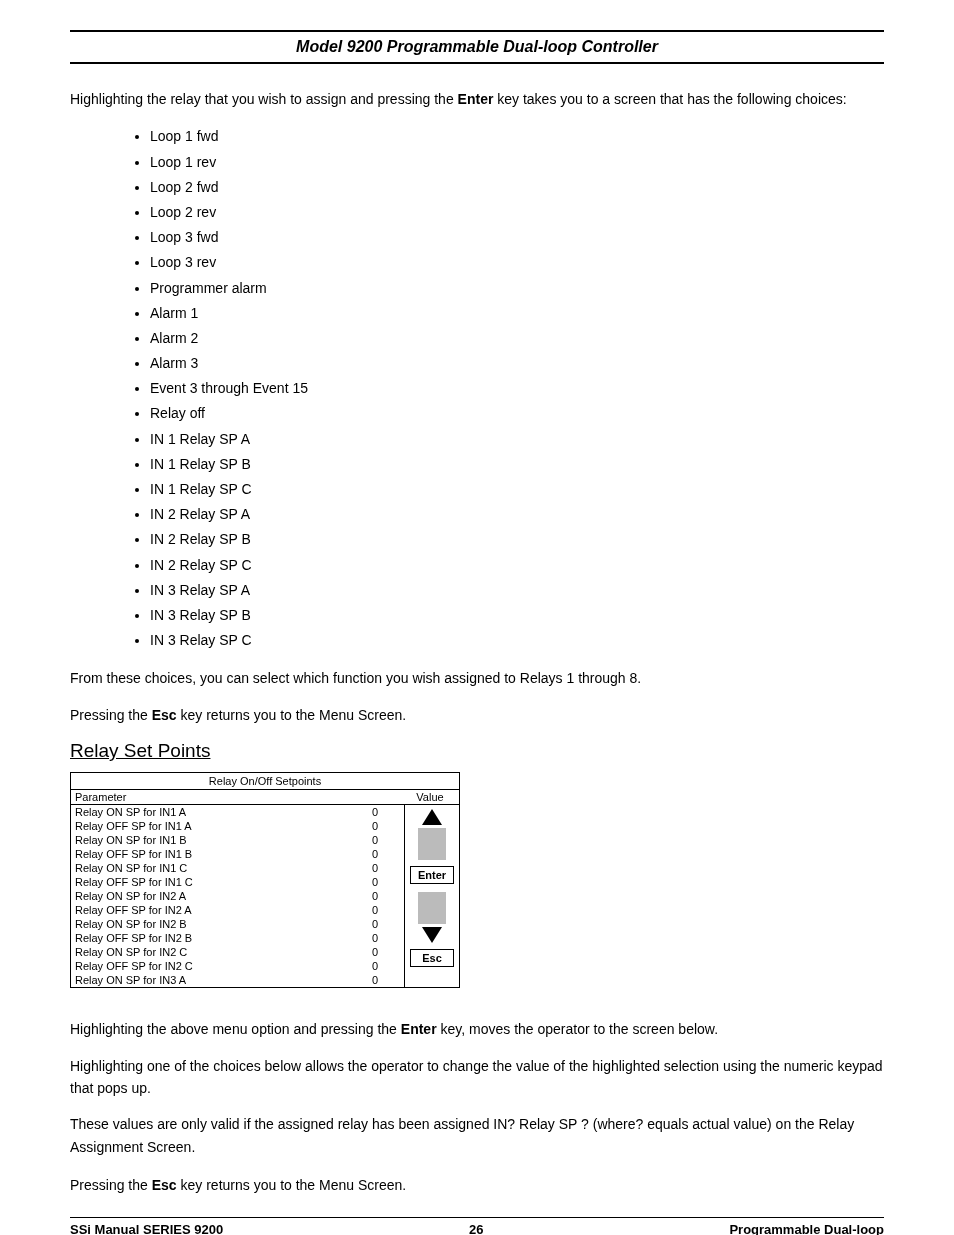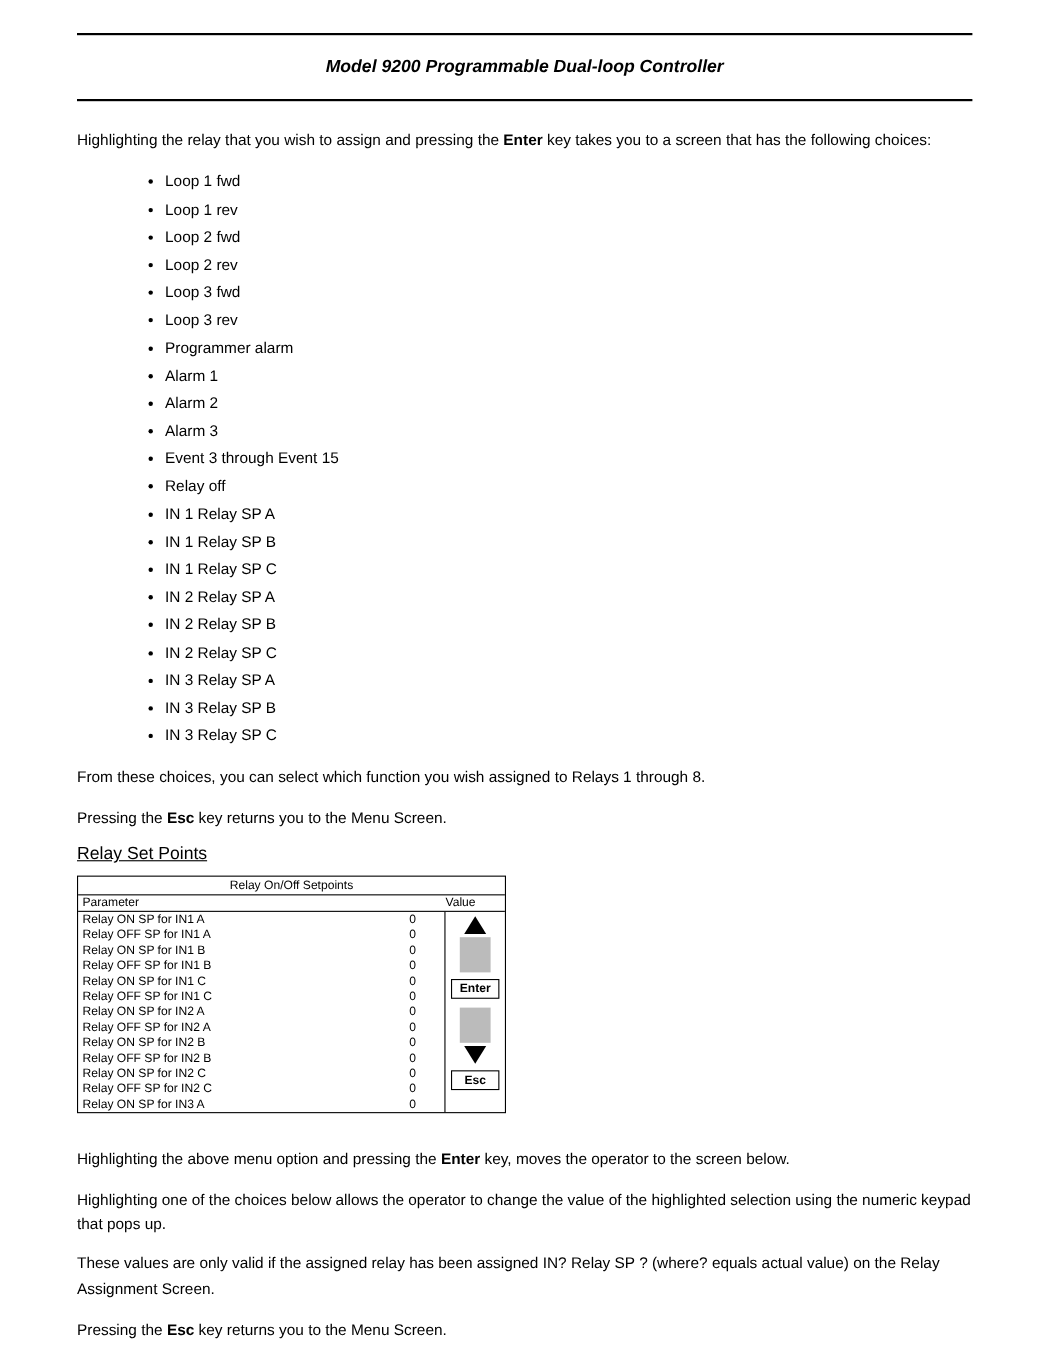--- a/index.html
+++ b/index.html
@@ -15,21 +15,21 @@
     .page {
       width: 954px;
       min-height: 1235px;
       padding: 30px 70px 30px 70px;
       position: relative;
     }
     .header {
       text-align: center;
       border-top: 2px solid #000;
       border-bottom: 2px solid #000;
-      padding: 20px 0;
+      padding: 6px 0;
       margin-bottom: 24px;
     }
     .header-title {
       font-style: italic;
       font-weight: bold;
       font-size: 16px;
     }
     .body-text {
       font-size: 14px;
       line-height: 1.6;
@@ -40,21 +40,21 @@
     }
     .bullet-list {
       list-style: disc;
       margin-left: 80px;
       margin-bottom: 14px;
       line-height: 1.8;
       font-size: 14px;
     }
     .section-label {
       text-decoration: underline;
-      font-size: 16px;
+      font-size: 19px;
       margin-bottom: 10px;
       margin-top: 8px;
     }
     .content-row {
       display: flex;
       flex-direction: column;
       gap: 30px;
       margin-bottom: 16px;
       align-items: flex-start;
     }
@@ -77,20 +77,21 @@
       flex-direction: row;
       border-bottom: 1px solid #000;
       padding: 1px 4px;
     }
     .screen-header-param {
       flex: 1;
       font-size: 11px;
     }
     .screen-header-value {
       width: 50px;
+      text-align: center;
       font-size: 11px;
     }
     .screen-rows {
       display: flex;
       flex-direction: row;
     }
     .screen-table {
       flex: 1;
     }
     .screen-row {

